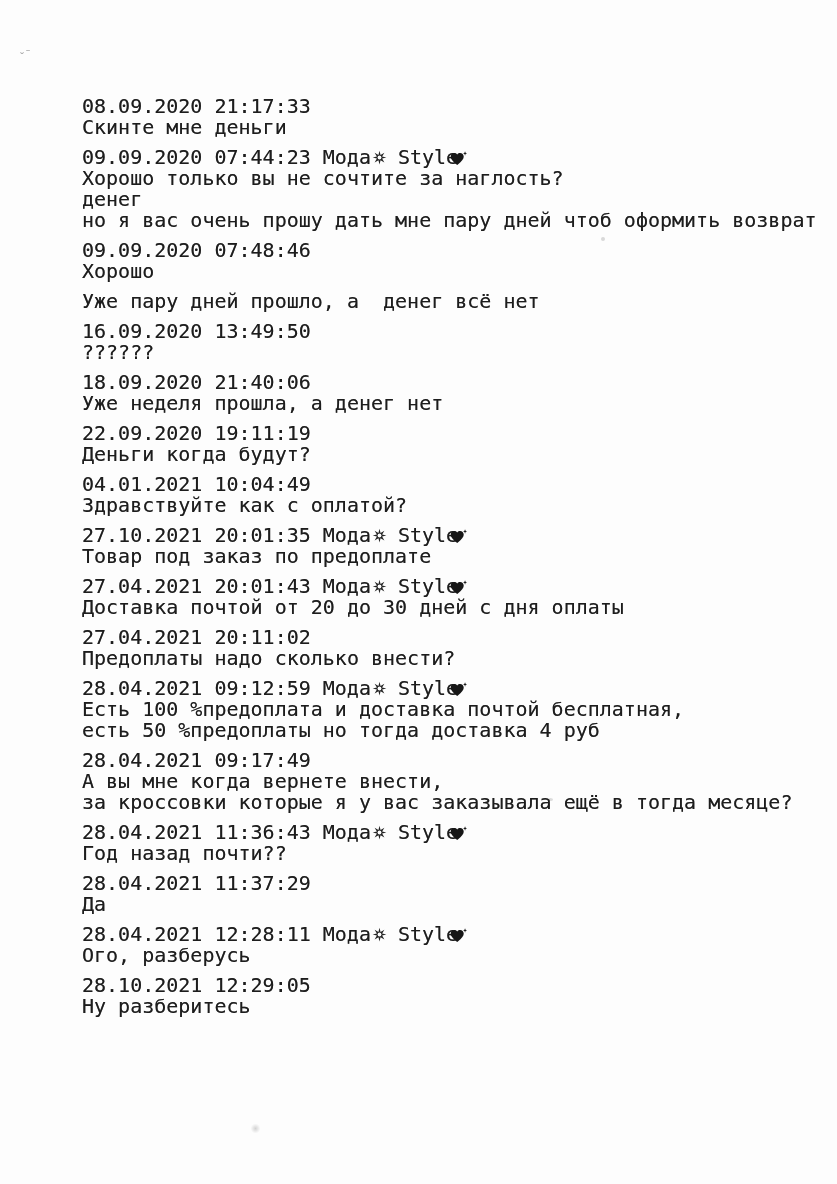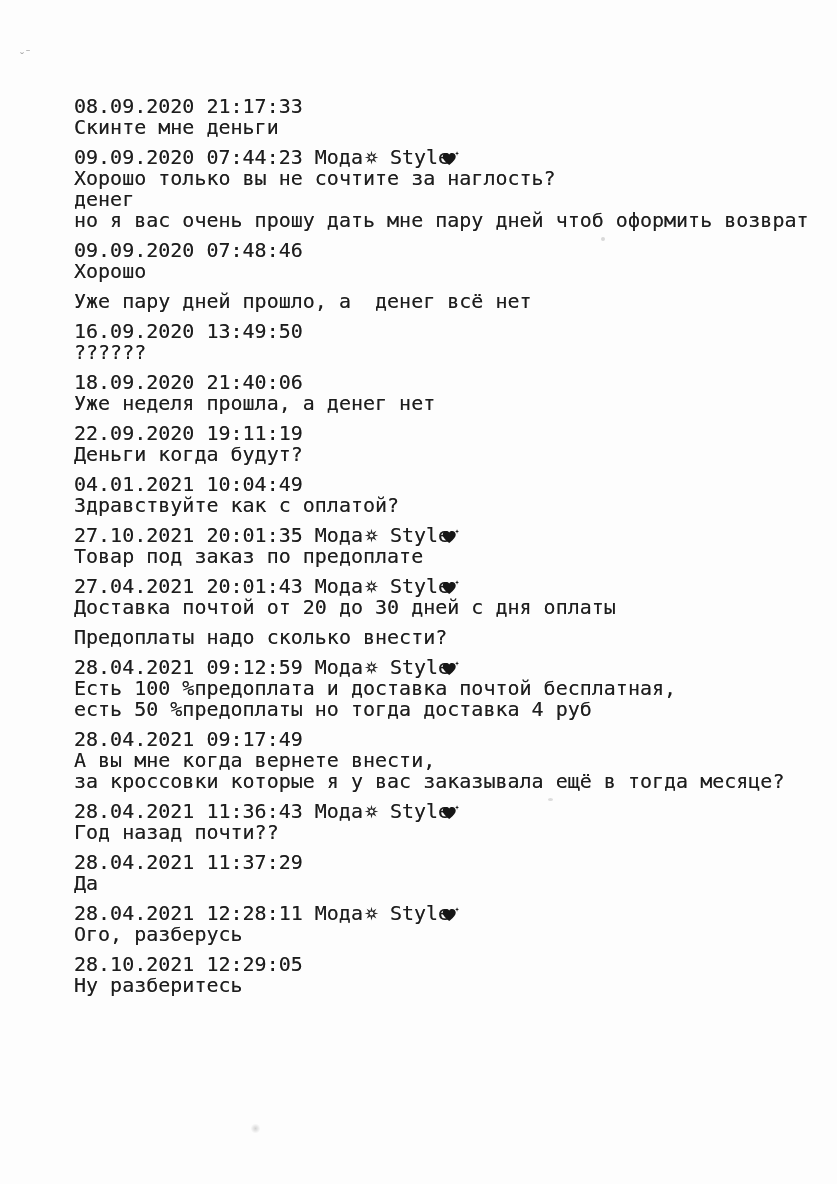--- a/index.html
+++ b/index.html
@@ -11,21 +11,21 @@
     position: relative;
     width: 837px;
     height: 1184px;
     background: #fdfdfd;
     overflow: hidden;
     font-family: "DejaVu Sans Mono", "Liberation Mono", monospace;
     color: #1d1d1d;
   }
   .transcript {
     position: absolute;
-    left: 74px;
+    left: 82px;
     top: 96px;
     right: 0;
   }
   .msg {
     margin: 0 0 9px 0;
   }
   .hdr, .line {
     white-space: pre;
     font-size: 20px;
     line-height: 21px;
@@ -168,20 +168,21 @@
               </svg></span><span class="s2">Style</span><span class="heart-icon"><svg viewBox="0 0 26 24" aria-hidden="true">
                 <path d="M11 21.35l-1.45-1.32C4.4 15.36 1 12.28 1 8.5 1 5.42 3.42 3 6.5 3c1.74 0 3.41.81 4.5 2.09C12.09 3.81 13.76 3 15.5 3 18.58 3 21 5.42 21 8.5c0 3.78-3.4 6.86-8.55 11.54L11 21.35z" fill="#161616"></path>
                 <polygon points="23,0 23.8,2.6 26,3.4 23.8,4.2 23,7 22.2,4.2 20,3.4 22.2,2.6" fill="#161616"></polygon>
               </svg></span></span></div>
     <div class="lines">
           <div class="line">Доставка почтой от 20 до 30 дней с дня оплаты</div>
         </div>
   </article>
 
   <article class="msg">
+    <div class="hdr"><span class="dt">27.04.2021 20:11:02</span></div>
     <div class="lines">
           <div class="line">Предоплаты надо сколько внести?</div>
         </div>
   </article>
 
   <article class="msg">
     <div class="hdr"><span class="dt">28.04.2021 09:12:59</span><span class="sender"><span class="s1">Мода</span><span class="star-icon"><svg viewBox="0 0 24 24" aria-hidden="true">
                 <polygon points="12,1 13.7,7.8 19.8,4.2 16.2,10.3 23,12 16.2,13.7 19.8,19.8 13.7,16.2 12,23 10.3,16.2 4.2,19.8 7.8,13.7 1,12 7.8,10.3 4.2,4.2 10.3,7.8" fill="#242424"></polygon>
                 <circle cx="12" cy="12" r="3.1" fill="#fdfdfd"></circle>
               </svg></span><span class="s2">Style</span><span class="heart-icon"><svg viewBox="0 0 26 24" aria-hidden="true">

